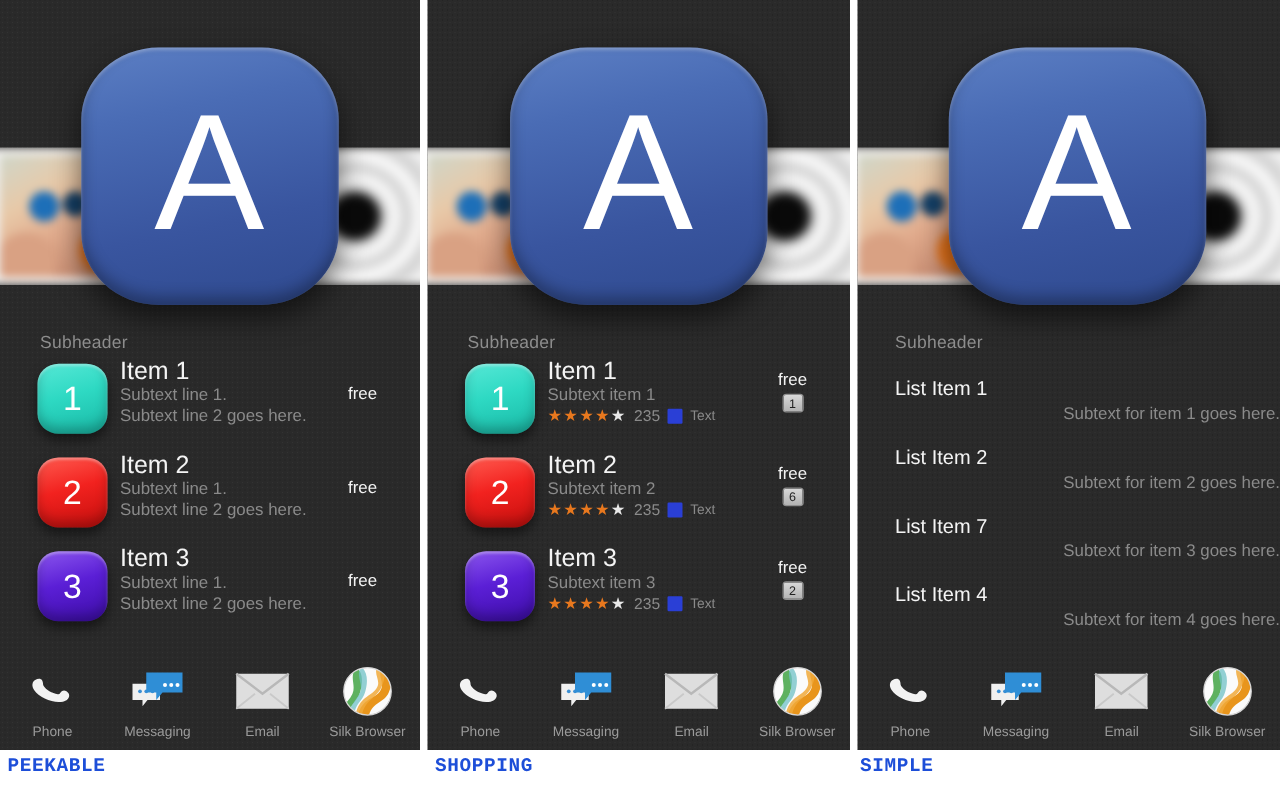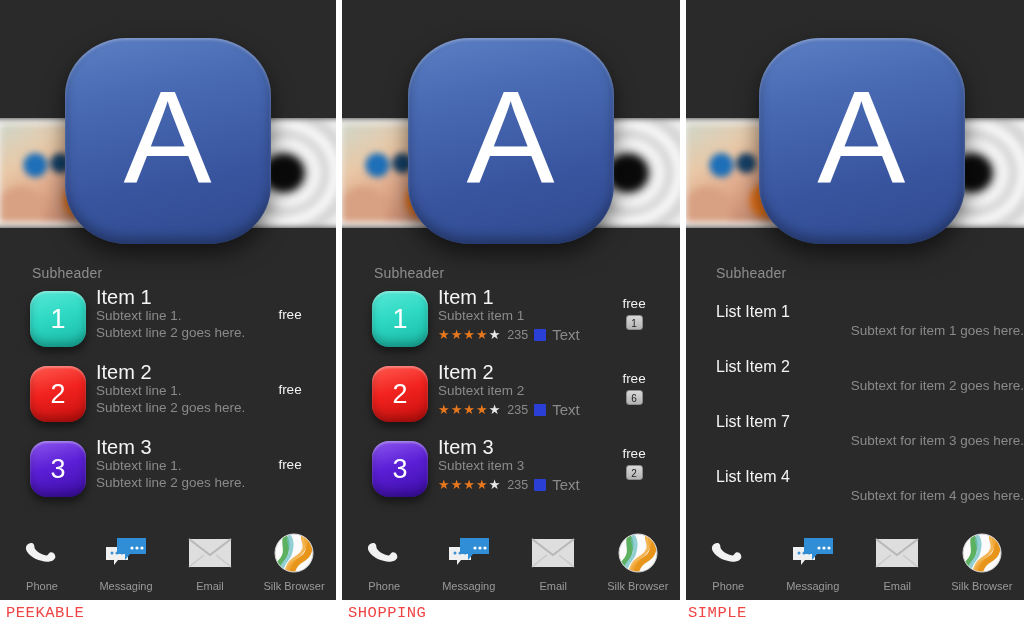--- a/index.html
+++ b/index.html
@@ -96,40 +96,40 @@
     display: inline-block; margin-top: 4px; min-width: 17px; height: 15px; line-height: 15px;
     padding: 0 3px; border-radius: 3px; font-size: 10px; text-align: center;
     background: linear-gradient(#d8d8d8, #b3b3b3); color: #222; border: 1px solid #8e8e8e;
   }
   .meta { margin-top: 2px; display: flex; align-items: center; gap: 6px; }
   .stars { letter-spacing: 1px; font-size: 13px; line-height: 14px; }
   .stars .on { color: #e8781e; }
   .stars .off { color: #e9e9e9; }
   .count { color: #8a8a8a; font-size: 12.5px; }
   .sq { width: 12px; height: 12px; background: #2a3fd6; display: inline-block; border-radius: 1px; }
-  .meta-label { color: #8a8a8a; font-size: 15px; }
+  .meta-label { color: #8a8a8a; font-size: 11px; }
 
   
   .slist { position: absolute; left: 0; top: 288px; width: 100%; margin-top: 14px; }
   .srow { height: 55px; padding-left: 30px; }
   .srow-title { color: #f4f4f4; font-size: 16px; line-height: 20px; }
   .srow-sub { color: #8a8a8a; font-size: 13.5px; line-height: 18px; text-align: right; }
 
   
   .dock { position: absolute; left: 0; bottom: 8px; width: 100%; display: flex; }
   .dock-item { flex: 1; display: flex; flex-direction: column; align-items: center; }
   .dock-glyph { height: 50px; display: flex; align-items: center; justify-content: center; }
   .dock-label { color: #9a9a9a; font-size: 11px; margin-top: 2px; }
 
   
   .captions { position: absolute; left: 0; top: 604px; width: 1024px; height: 24px; }
   .caption {
     position: absolute; top: 0;
     font-family: "Liberation Mono", monospace;
-    font-size: 15.5px; font-weight: normal; color: #ef4444; letter-spacing: 0.5px;
+    font-size: 15.5px; font-weight: bold; color: #1d4ed8; letter-spacing: 0.5px;
   }
   .c1 { left: 6px; }
   .c2 { left: 348px; }
   .c3 { left: 688px; }
 </style>
 </head>
 <body>
 
 <div id="stage">
 

